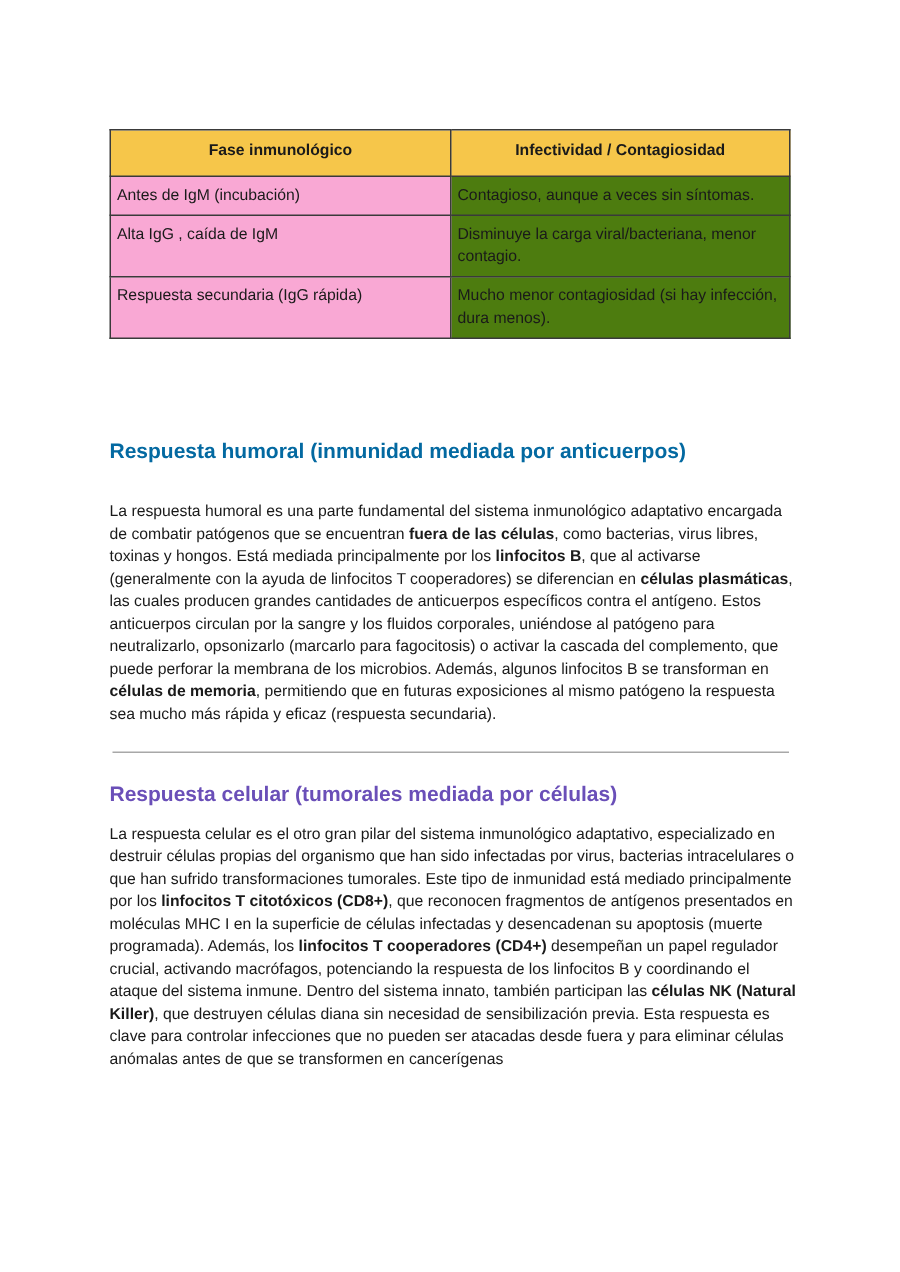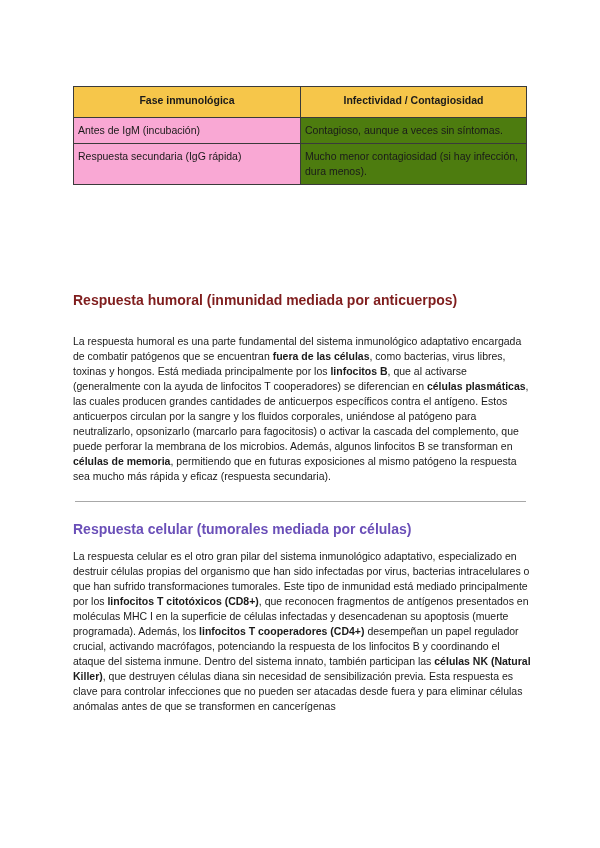--- a/index.html
+++ b/index.html
@@ -5,43 +5,47 @@
     html, body { margin:0; padding:0; }
     body { width:600px; height:848px; background:#ffffff; position:relative; overflow:hidden;
            font-family:"Liberation Sans", sans-serif; color:#1a1a1a; }
     .page { position:absolute; left:73px; top:86px; width:454px; }
     table { border-collapse:collapse; width:454px; font-size:10.5px; }
     th, td { border:1px solid #3a3a3a; text-align:left; vertical-align:top; padding:5px 4px 5px 4px; line-height:15px; }
     th { background:#f6c64a; font-weight:bold; text-align:center; height:18px; padding:6px 4px; }
     td.c1 { background:#f9a8d4; width:218px; }
     td.c2 { background:#4d7c0f; }
     h2 { font-size:14px; font-weight:bold; margin:0; line-height:18px; }
-    .h-humoral { color:#7f1d1d; position:absolute; top:291px; left:73px; }
+    .h-humoral { color:#0369a1; position:absolute; top:291px; left:73px; }
     .h-celular { color:#6a4fb8; position:absolute; top:520px; left:73px; }
     p { font-size:10.5px; line-height:15px; margin:0; width:458px; position:absolute; left:73px; }
     .p1 { top:320px;margin-top:14px; }
     .p2 { top:549px; }
     hr { position:absolute; left:75px; top:501px; width:451px; border:none; border-top:1.5px solid #a8a8a8; margin:0; }
     b { font-weight:bold; }
   </style>
 </head>
 <body>
 
 <div class="page">
   <table>
     <thead>
       <tr>
-        <th>Fase inmunológica</th>
+        <th>Fase inmunológico</th>
         <th>Infectividad / Contagiosidad</th>
       </tr>
     </thead>
     <tbody>
       <tr>
         <td class="c1">Antes de IgM (incubación)</td>
         <td class="c2">Contagioso, aunque a veces sin síntomas.</td>
+      </tr>
+      <tr>
+        <td class="c1">Alta IgG , caída de IgM</td>
+        <td class="c2">Disminuye la carga viral/bacteriana, menor contagio.</td>
       </tr>
       <tr>
         <td class="c1">Respuesta secundaria (IgG rápida)</td>
         <td class="c2">Mucho menor contagiosidad (si hay infección, dura menos).</td>
       </tr>
     </tbody>
   </table>
 </div>
 
 <h2 class="h-humoral">Respuesta humoral (inmunidad mediada por anticuerpos)</h2>

